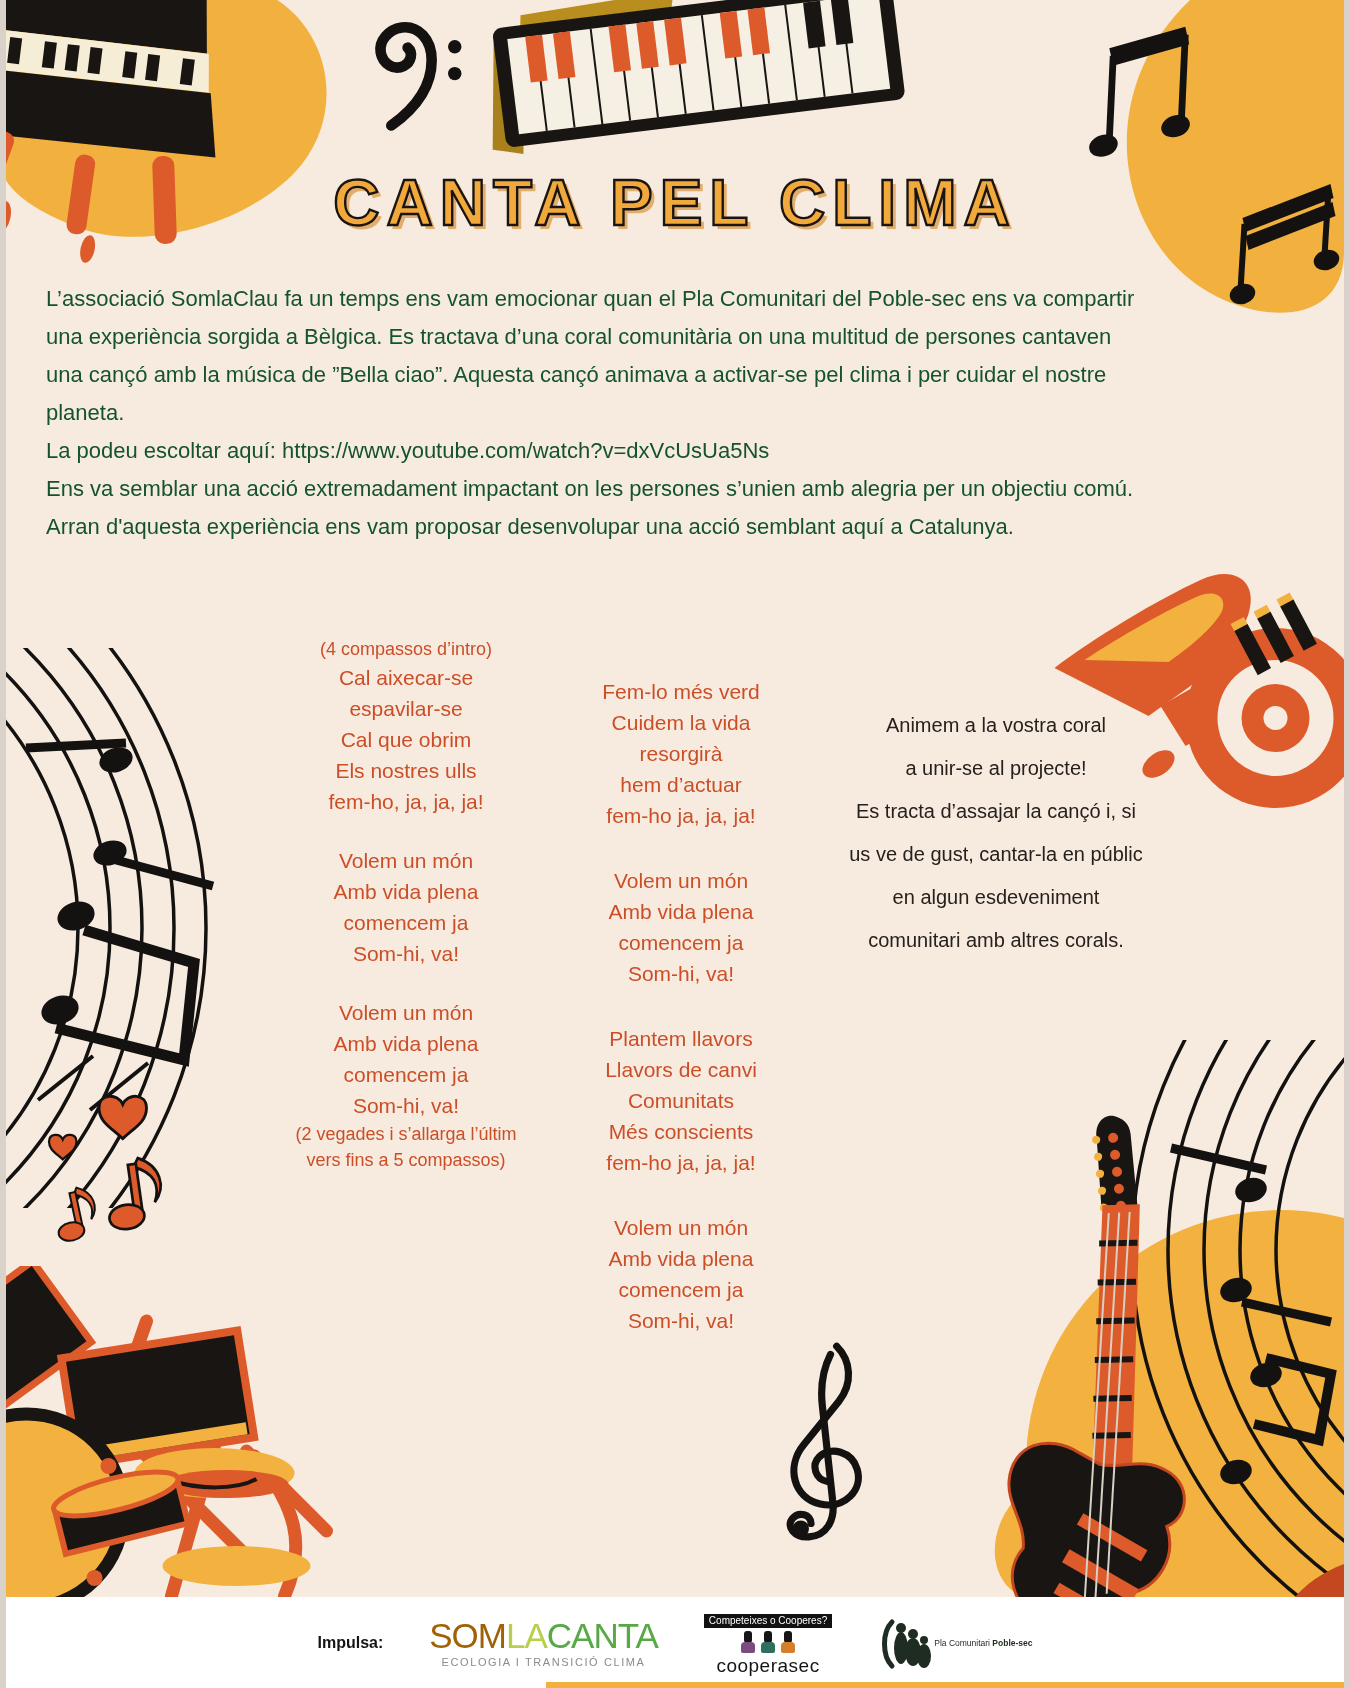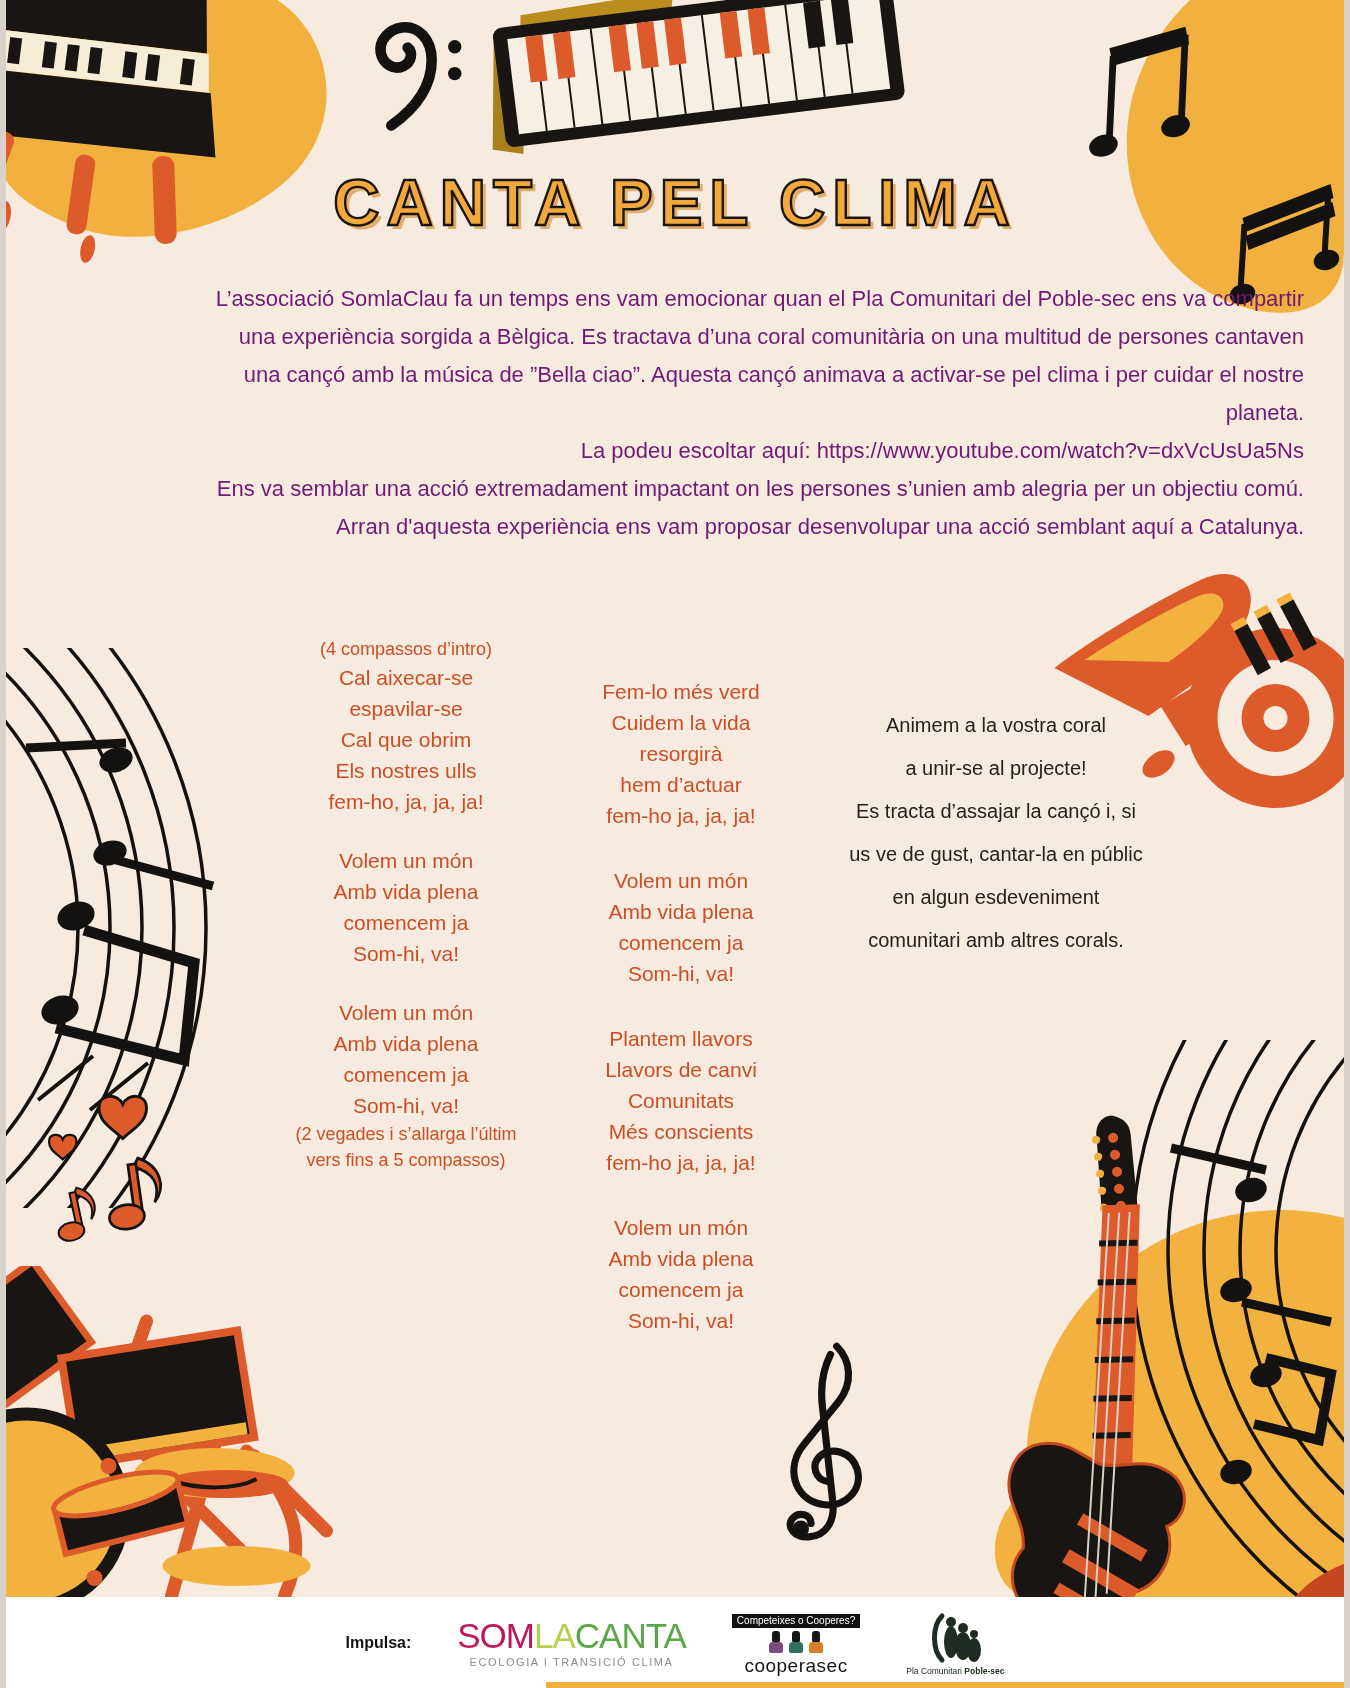--- a/index.html
+++ b/index.html
@@ -9,53 +9,53 @@
     font-family:Liberation Sans, sans-serif;color:#221d19;
   }
   .deco{position:absolute;pointer-events:none;}
   .page-title{
     position:absolute;top:166px;left:0;right:0;text-align:center;
     font-size:64px;font-weight:bold;letter-spacing:7px;color:#f2a93c;
     -webkit-text-stroke:2.4px #1a1512;
     text-shadow:4px 4px 0 rgba(217,142,46,.65);
     z-index:3;white-space:nowrap;
   }
-  .textblock{position:absolute;left:40px;right:40px;text-align:right;
-    font-size:22px;line-height:38px;color:#701a75;z-index:3;}
+  .textblock{position:absolute;left:40px;right:40px;text-align:left;
+    font-size:22px;line-height:38px;color:#14532d;z-index:3;}
   .intro{top:280px;}
   .second{top:470px;}
   .lyrics{position:absolute;text-align:center;color:#cc4e27;font-size:21px;line-height:31px;z-index:3;}
   .col1{left:268px;width:264px;top:636px;}
   .col2{left:545px;width:260px;top:676px;}
   .stanza{margin-bottom:28px;}
   .col2 .stanza{margin-bottom:34px;}
   .note{font-size:18px;line-height:26px;}
   .invite{position:absolute;left:790px;width:400px;top:704px;text-align:center;
     color:#26211c;font-size:20px;line-height:43px;z-index:3;}
   
   .footer{
     position:absolute;left:0;right:0;top:1597px;height:91px;background:#ffffff;z-index:6;
     display:flex;align-items:center;justify-content:center;gap:46px;
   }
   .footer-strip{position:absolute;left:540px;right:0;bottom:0;height:6px;background:#f2b13e;z-index:7;}
   .impulsa{font-size:16px;font-weight:bold;color:#141414;}
   .somlaclau{text-align:center;line-height:1;}
   .somlaclau .big{font-size:35px;letter-spacing:-1px;}
-  .somlaclau .som{color:#be185d;}
+  .somlaclau .som{color:#a16207;}
   .somlaclau .la{color:#b6cf4d;}
   .somlaclau .clau{color:#58a845;}
   .somlaclau .sub{font-size:11px;letter-spacing:1.6px;color:#8b8b8b;margin-top:4px;}
   .cooperasec{text-align:center;line-height:1;}
   .coop-tag{display:inline-block;background:#111;color:#fff;font-size:10px;padding:2px 5px;}
   .coop-figs{display:flex;justify-content:center;gap:6px;margin:3px 0;}
   .coop-fig{width:14px;height:22px;position:relative;}
   .coop-fig .head{position:absolute;top:0;left:3px;width:8px;height:12px;background:#151515;border-radius:3px;}
   .coop-fig .body{position:absolute;bottom:0;left:0;width:14px;height:11px;border-radius:4px 4px 2px 2px;}
   .coop-name{font-size:19px;color:#151515;letter-spacing:.5px;}
-  .pla{display:flex;flex-direction:column;align-items:center;gap:2px;}
+  .pla{display:flex;flex-direction:row;align-items:center;gap:2px;}
   .pla-text{font-size:8.5px;color:#20301f;}
   .line{display:block;}
 </style>
 </head>
 <body>
 
 <div class="poster">
 
   <svg class="deco" style="left:-10px;top:-12px;z-index:1" width="400" height="292" viewBox="0 0 400 292">
     <path d="M0 0 L258 0 C332 28 352 118 306 176 C262 232 150 268 78 238 C28 218 0 196 0 158 Z" fill="#f2b13e"></path>

